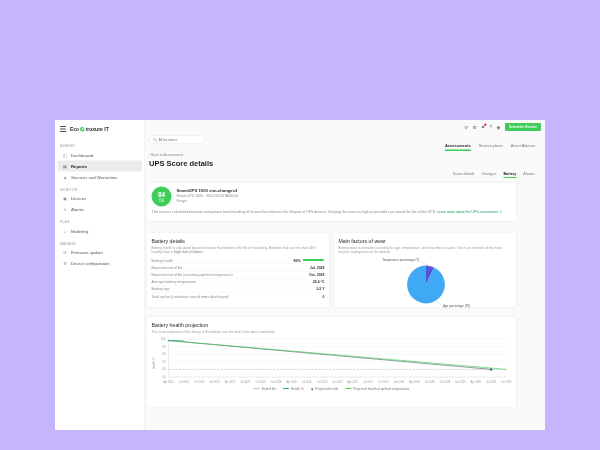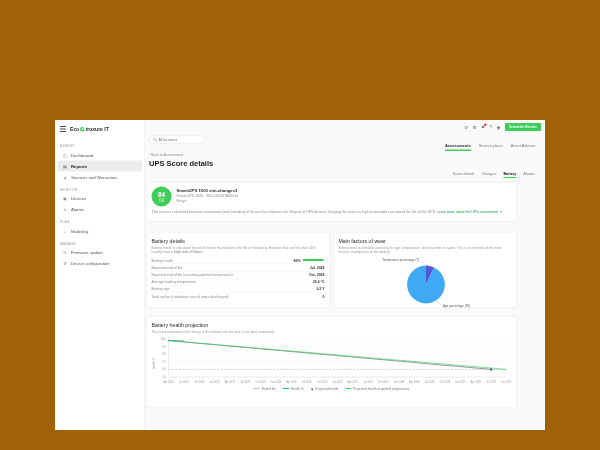--- a/index.html
+++ b/index.html
@@ -1,17 +1,17 @@
 <!DOCTYPE html>
 <html><head>
 <meta charset="utf-8">
 <style>
   * { box-sizing: border-box; margin: 0; padding: 0; }
   html,body { background:#fff; font-family:"Liberation Sans", sans-serif; }
-  .canvas { position:relative; width:600px; height:450px; background:#a16207; overflow:hidden; }
+  .canvas { position:relative; width:600px; height:450px; background:#c4b5fd; overflow:hidden; }
   .app { position:absolute; left:55px; top:120px; width:980px; height:620px;
          transform:scale(0.5); transform-origin:0 0; display:flex; background:#fafafa; }
 
   
   .sidebar { width:180px; flex:0 0 180px; background:#fff; border-right:1px solid #e6e6e6; }
   .sb-head { display:flex; align-items:center; gap:8px; padding:12px 10px 14px; }
   .menu-icon { display:inline-flex; flex-direction:column; gap:3px; cursor:pointer; }
   .menu-icon i { width:12px; height:2px; background:#444; border-radius:1px; }
   .logo { font-size:10px; font-weight:bold; color:#2b2b2b; display:flex; align-items:center; gap:2px; white-space:nowrap; }
   .logo-mark { width:9px; height:9px; border-radius:50%; background:#3dcd58; position:relative; display:inline-block; }

